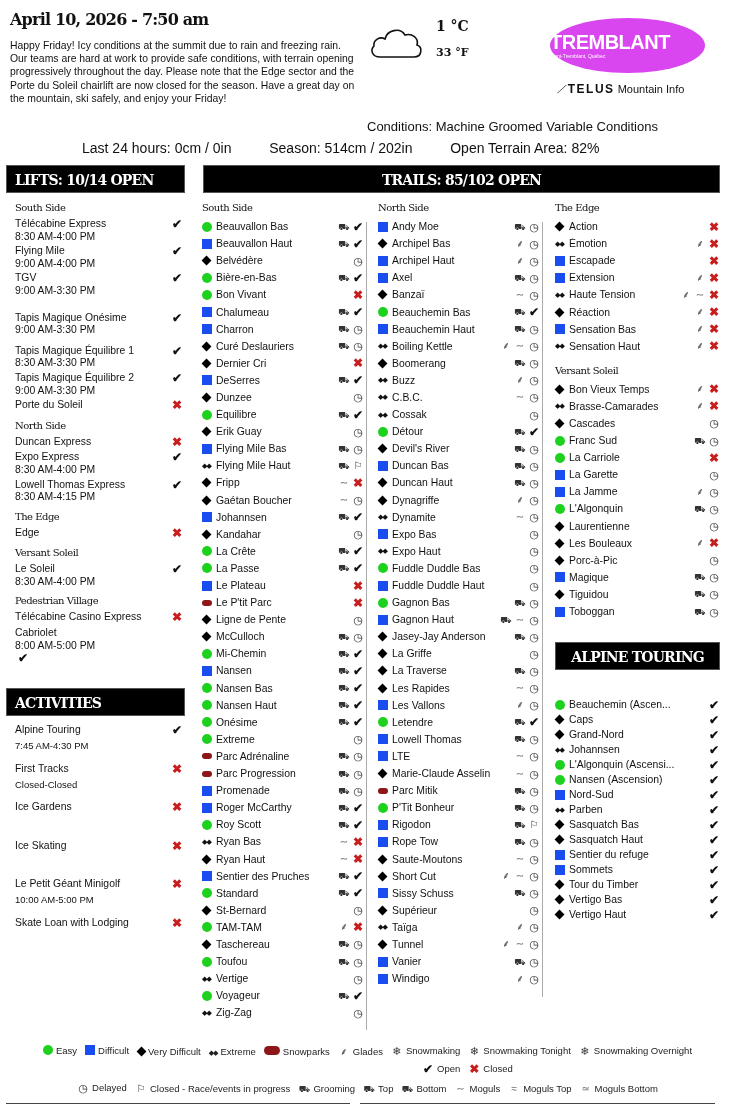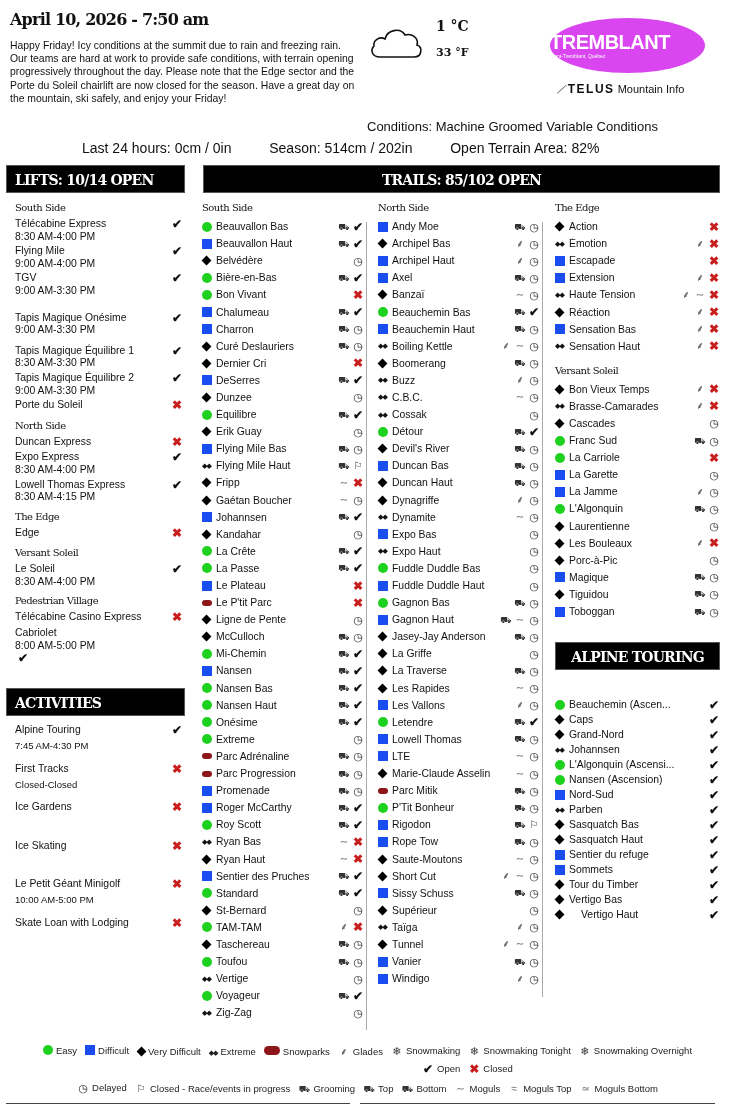--- a/index.html
+++ b/index.html
@@ -1484,21 +1484,21 @@
     </div>
     <div class="trail" style="height: 15px;">
       <span class="diff">
         <span class="d-vd"></span>
       </span>
       <span class="name">Vertigo Bas</span>
       <span class="icons">
         <span class="ic ic-open">✔</span>
       </span>
     </div>
-    <div class="trail" style="height: 15px; gap: 12px;">
+    <div class="trail" style="height: 15px;">
       <span class="diff">
         <span class="d-vd"></span>
       </span>
       <span class="name">Vertigo Haut</span>
       <span class="icons">
         <span class="ic ic-open">✔</span>
       </span>
     </div>
   </div>
 

